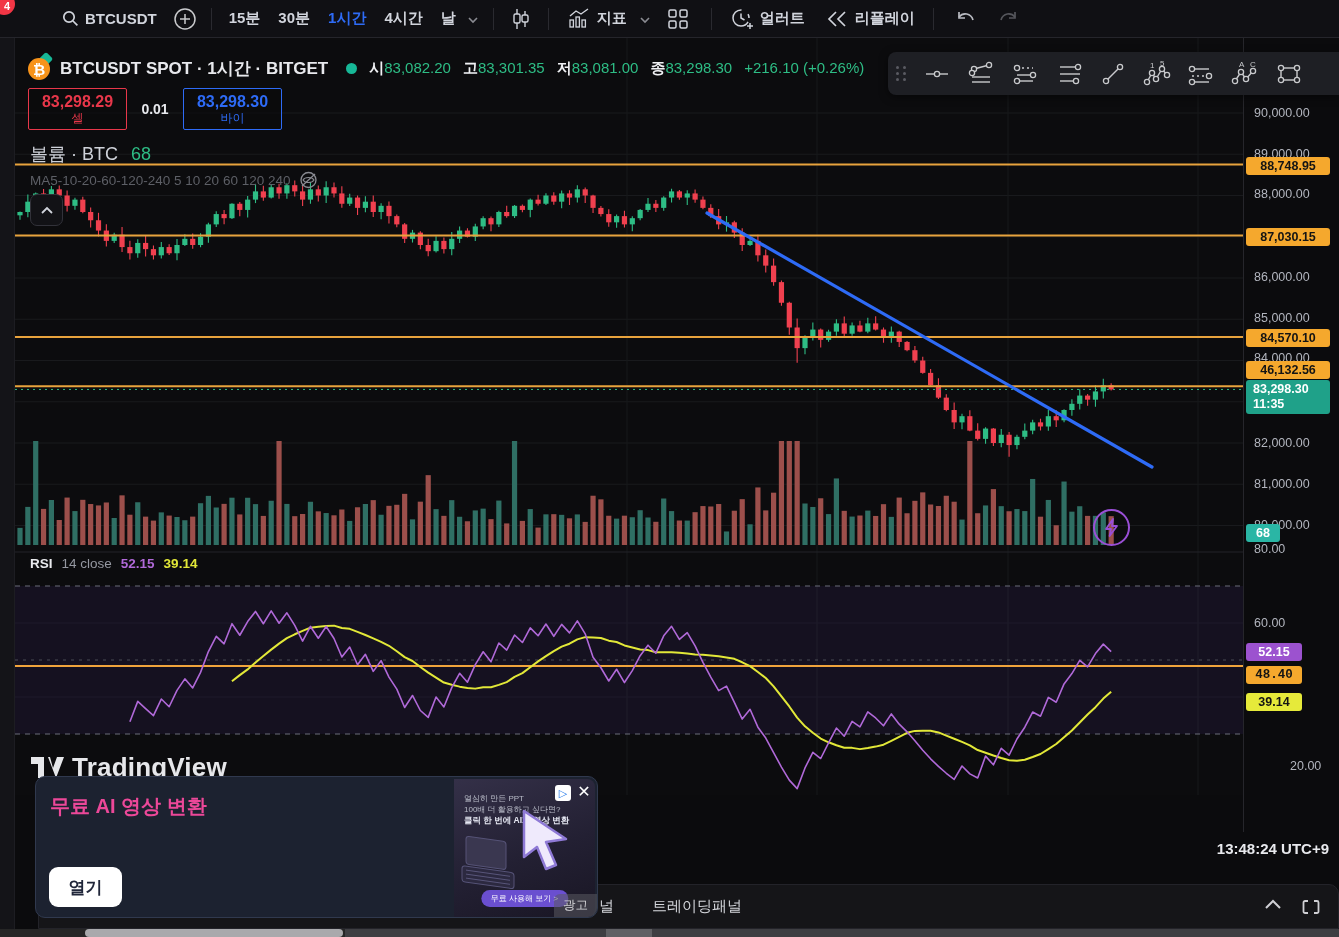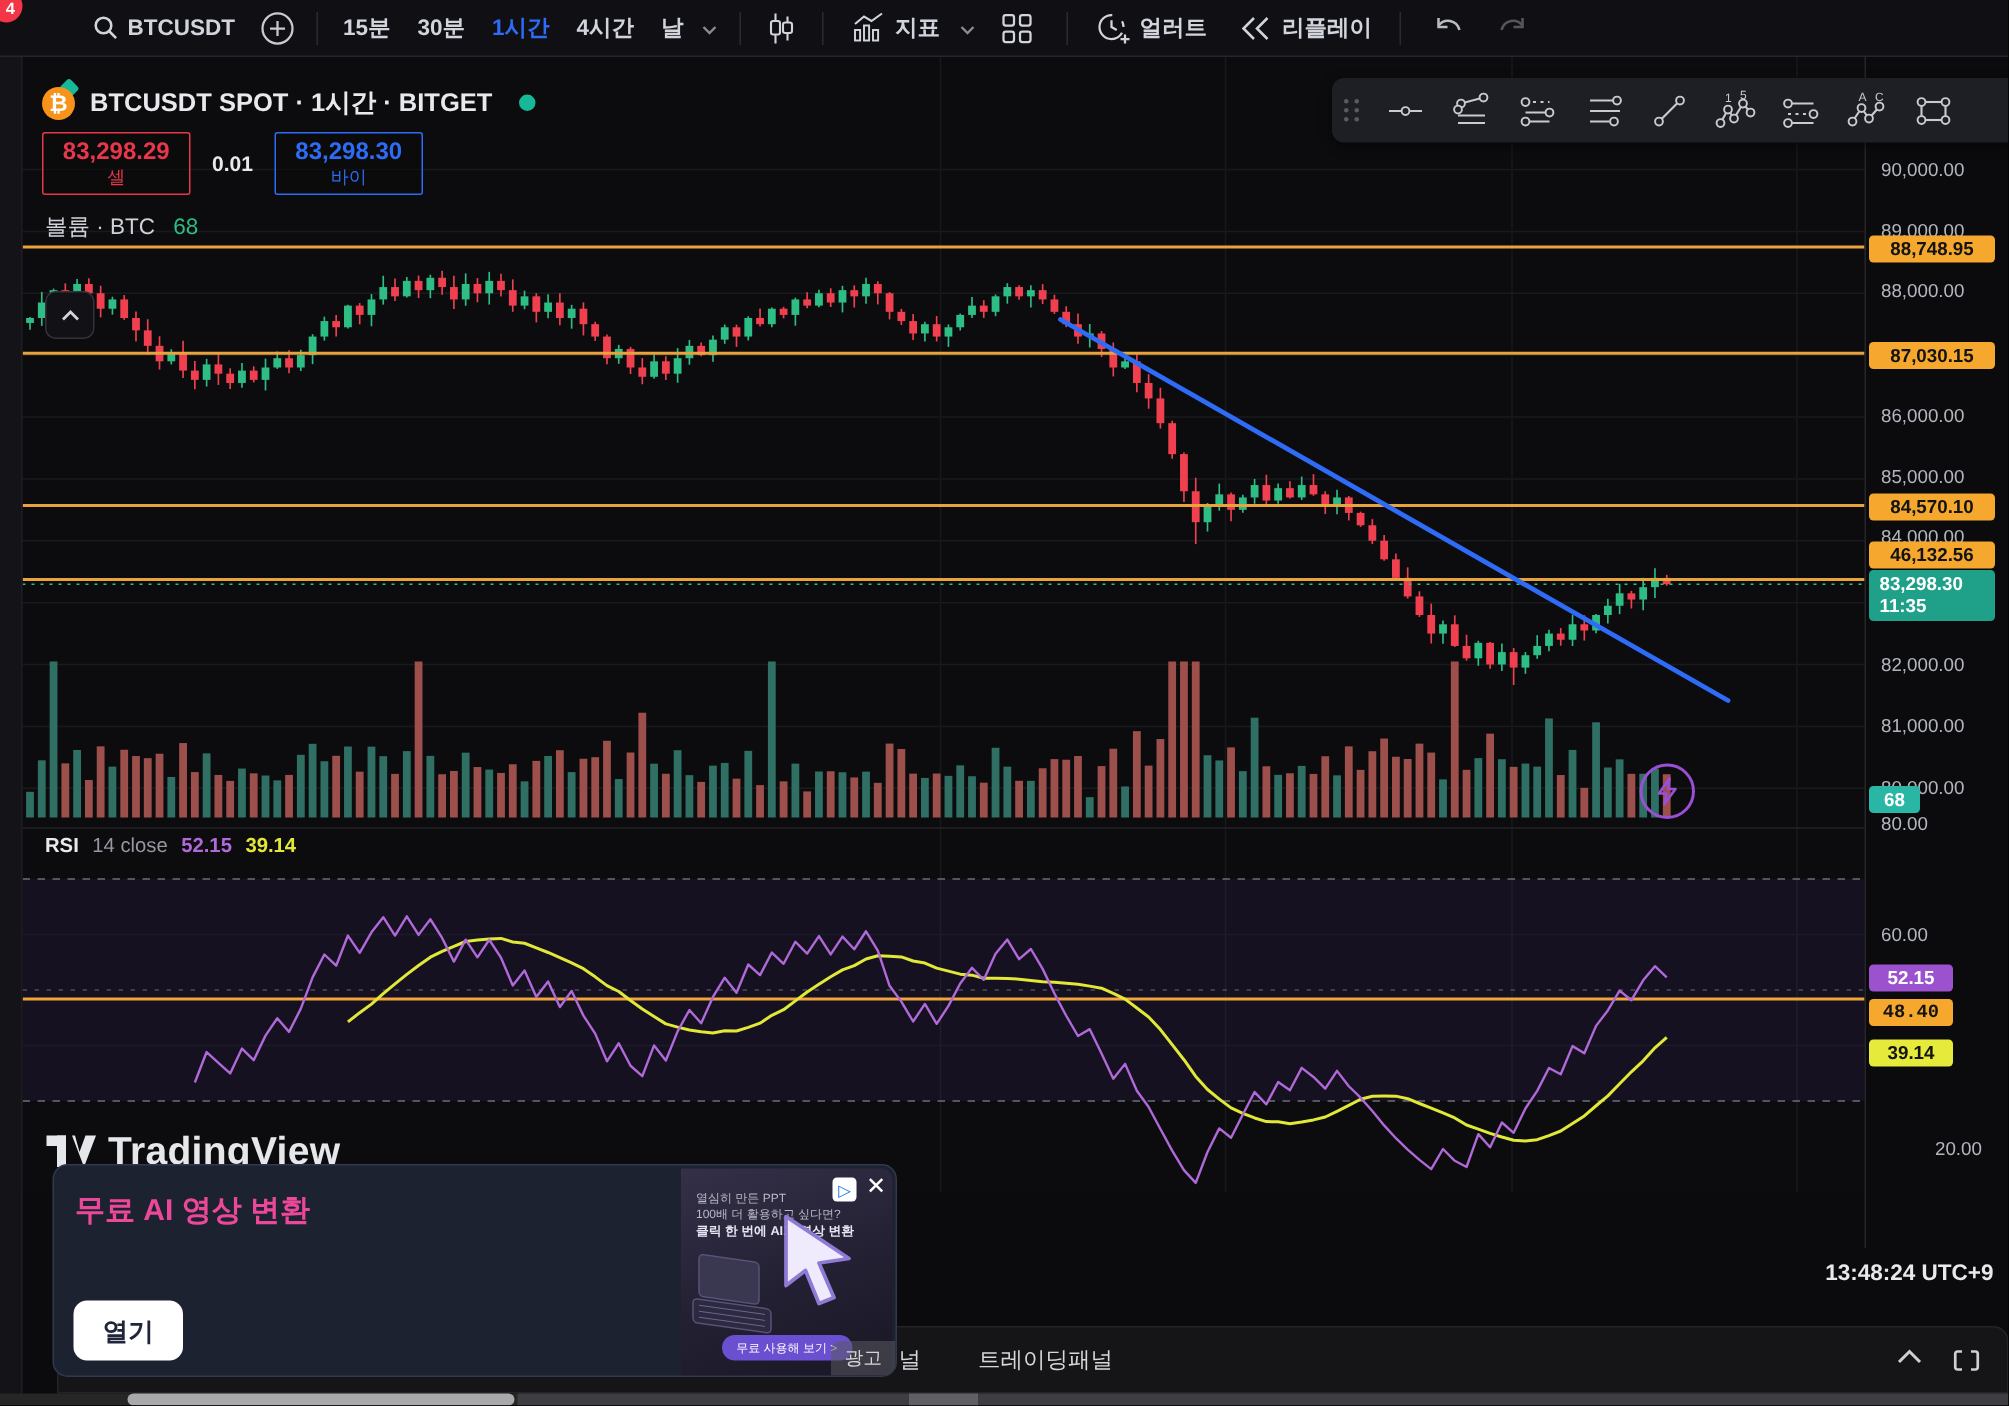--- a/index.html
+++ b/index.html
@@ -39,21 +39,21 @@
   .ohlc b { font-weight:700; color:#f0f1f4; }
   .ohlc .v { color:#2ebd85; }
   .trade-row { position:absolute; left:28px; top:88px; display:flex; align-items:center; z-index:10; }
   .trade-btn { width:99px; height:42px; border-radius:2px; display:flex; flex-direction:column;
     align-items:center; justify-content:center; cursor:pointer; background:rgba(10,10,12,.65); }
   .sell { border:1.5px solid #e8374a; color:#e8374a; }
   .buy  { border:1.5px solid #2e6bf6; color:#2e6bf6; }
   .trade-btn .px { font-size:16px; font-weight:700; line-height:18px; }
   .trade-btn .lb { font-size:12px; line-height:14px; }
   .spread { width:56px; text-align:center; color:#e8e9ed; font-size:14px; font-weight:700; }
-  .vol-row { position:absolute; left:30px; top:142px; z-index:10; font-size:15px; color:#cfd2d9; }
+  .vol-row { position:absolute; left:30px; top:142px; z-index:10; font-size:18px; color:#cfd2d9; }
   .vol-row .v { color:#2ebd85; margin-left:8px; }
   .ma-row { position:absolute; left:30px; top:171px; z-index:10; font-size:13.5px; color:#5d5f66;
     display:flex; align-items:center; gap:8px; }
   .collapse-btn { position:absolute; left:30px; top:194px; width:33px; height:32px; border:1px solid #32323a;
     border-radius:7px; background:#121216; z-index:10; display:flex; align-items:center; justify-content:center; cursor:pointer; }
   .rsi-row { position:absolute; left:30px; top:556px; z-index:10; font-size:13.5px; color:#9润598a1; display:flex; gap:9px; }
   .rsi-row .t { color:#e8e9ed; font-weight:700; }
   .rsi-row .p1 { color:#9598a1; }
   .rsi-row .vp { color:#b069d8; font-weight:700; }
   .rsi-row .vy { color:#e2e838; font-weight:700; }
@@ -682,39 +682,54 @@
 
   <div class="left-strip"></div>
 
   <div class="sym-row">
     <span class="btc-ic">
         <span class="spark"></span>
         <span class="coin">₿</span>
       </span>
     <span>BTCUSDT SPOT · 1시간 · BITGET</span>
     <span class="status-dot"></span>
+    <span class="ohlc">
+      <span><b>시</b><span class="v">83,082.20</span></span>
+      <span><b>고</b><span class="v">83,301.35</span></span>
+      <span><b>저</b><span class="v">83,081.00</span></span>
+      <span><b>종</b><span class="v">83,298.30</span></span>
+      <span class="v">+216.10 (+0.26%)</span>
+    </span>
   </div>
 
   <div class="trade-row">
     <div class="trade-btn sell">
       <span class="px">83,298.29</span>
       <span class="lb">셀</span>
     </div>
     <div class="spread">0.01</div>
     <div class="trade-btn buy">
       <span class="px">83,298.30</span>
       <span class="lb">바이</span>
     </div>
   </div>
 
   <div class="vol-row">
     <span>볼륨 · BTC</span>
     <span class="v">68</span>
   </div>
 
+  <div class="ma-row">
+    <span>MA5-10-20-60-120-240 5 10 20 60 120 240</span>
+    <svg class="ic" width="21" height="18" viewBox="0 0 21 18">
+        <circle cx="10.5" cy="9" r="7.5" fill="none" stroke="#8a8b92" stroke-width="1.3"></circle>
+        <path d="M5 9 c2-3.4 9-3.4 11 0 c-2 3.4 -9 3.4 -11 0 Z" fill="none" stroke="#8a8b92" stroke-width="1.1"></path>
+        <line x1="4" y1="15" x2="17" y2="3" stroke="#8a8b92" stroke-width="1.3"></line>
+      </svg>
+  </div>
 
   <div class="collapse-btn">
     <svg class="ic" width="14" height="9" viewBox="0 0 14 9">
         <path d="M2 7 L7 2 L12 7" fill="none" stroke="#d1d4dc" stroke-width="1.8"></path>
       </svg>
   </div>
 
   <div class="rsi-row">
     <span class="t">RSI</span>
     <span class="p1">14 close</span>

